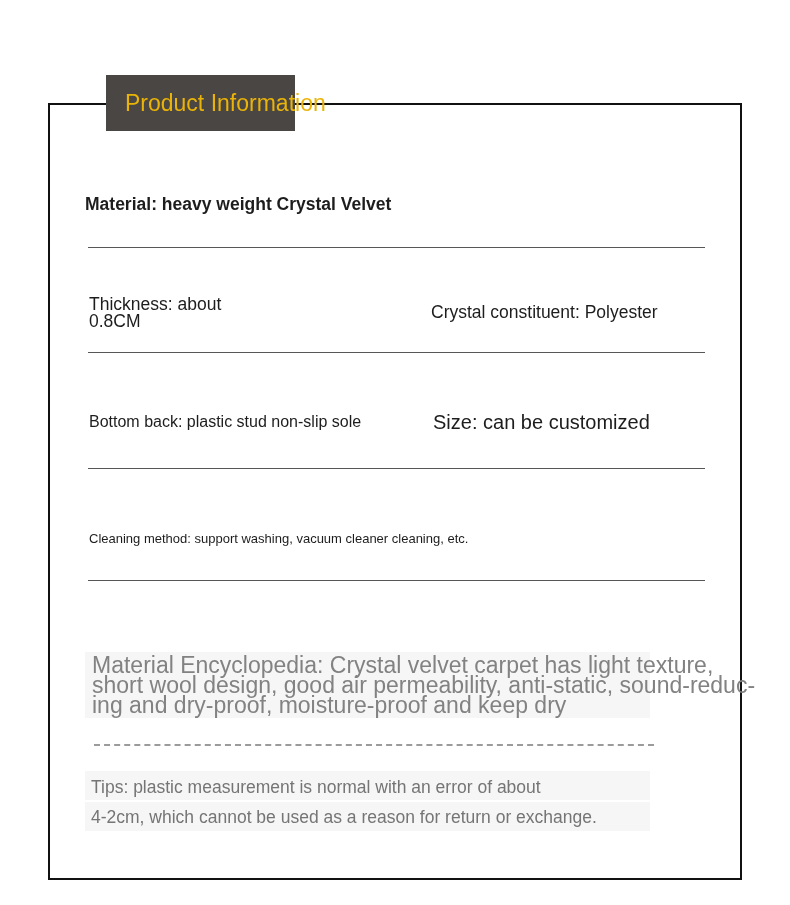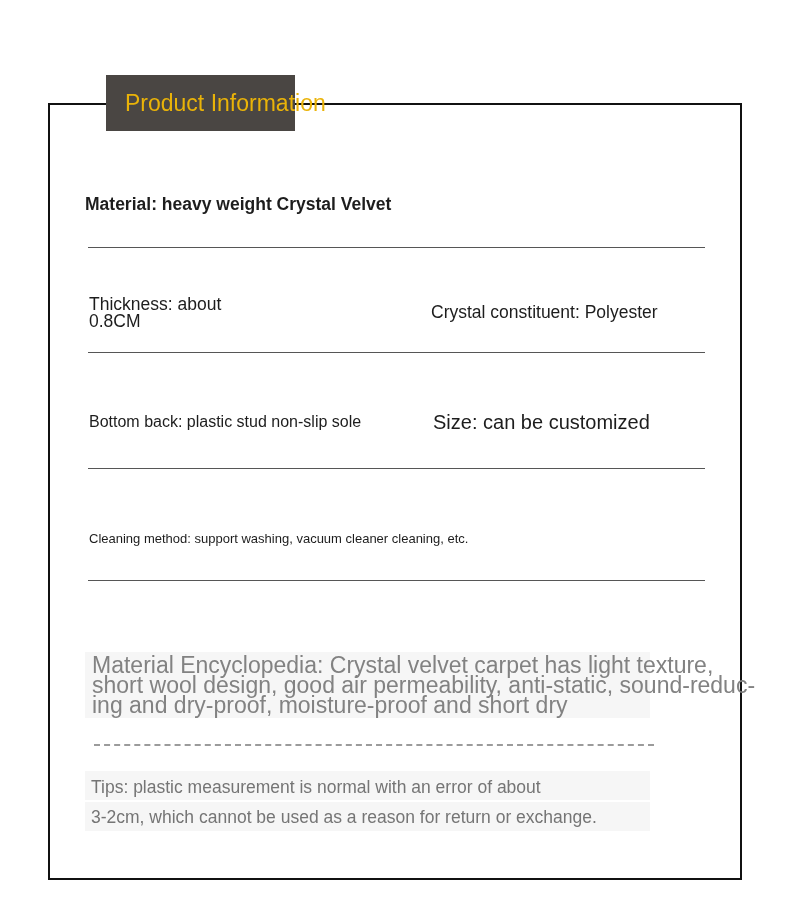--- a/index.html
+++ b/index.html
@@ -107,25 +107,25 @@
   <div class="txt" style="left:433px; top:411px; font-size:20px;">Size: can be customized</div>
   <div class="sep" style="top:468px;"></div>
 
   <div class="txt" style="left:89px; top:531px; font-size:13px;">Cleaning method: support washing, vacuum cleaner cleaning, etc.</div>
   <div class="sep" style="top:580px;"></div>
 
   <div class="hl" style="left:85px; top:652px; width:565px; height:66px;"></div>
   <div class="gray-block" style="left:92px; top:655px; font-size:23px; line-height:20px;">
     <div>Material Encyclopedia: Crystal velvet carpet has light texture,</div>
     <div>short wool design, good air permeability, anti-static, sound-reduc-</div>
-    <div>ing and dry-proof, moisture-proof and short dry</div>
+    <div>ing and dry-proof, moisture-proof and keep dry</div>
   </div>
 
   <div class="dashed"></div>
 
   <div class="hl" style="left:85px; top:771px; width:565px; height:29px;"></div>
   <div class="hl" style="left:85px; top:802px; width:565px; height:29px;"></div>
   <div class="gray-block" style="left:91px; top:772px; font-size:17.5px; line-height:30px; color:#757575;">
     <div>Tips: plastic measurement is normal with an error of about</div>
-    <div>3-2cm, which cannot be used as a reason for return or exchange.</div>
+    <div>4-2cm, which cannot be used as a reason for return or exchange.</div>
   </div>
 
 </div>
 
 </body></html>

